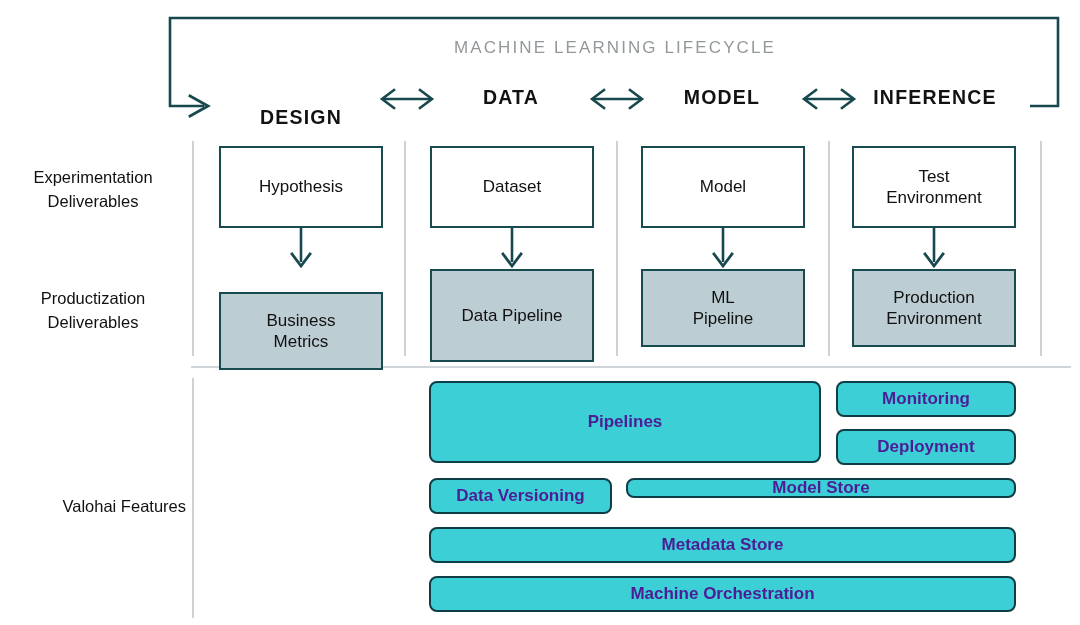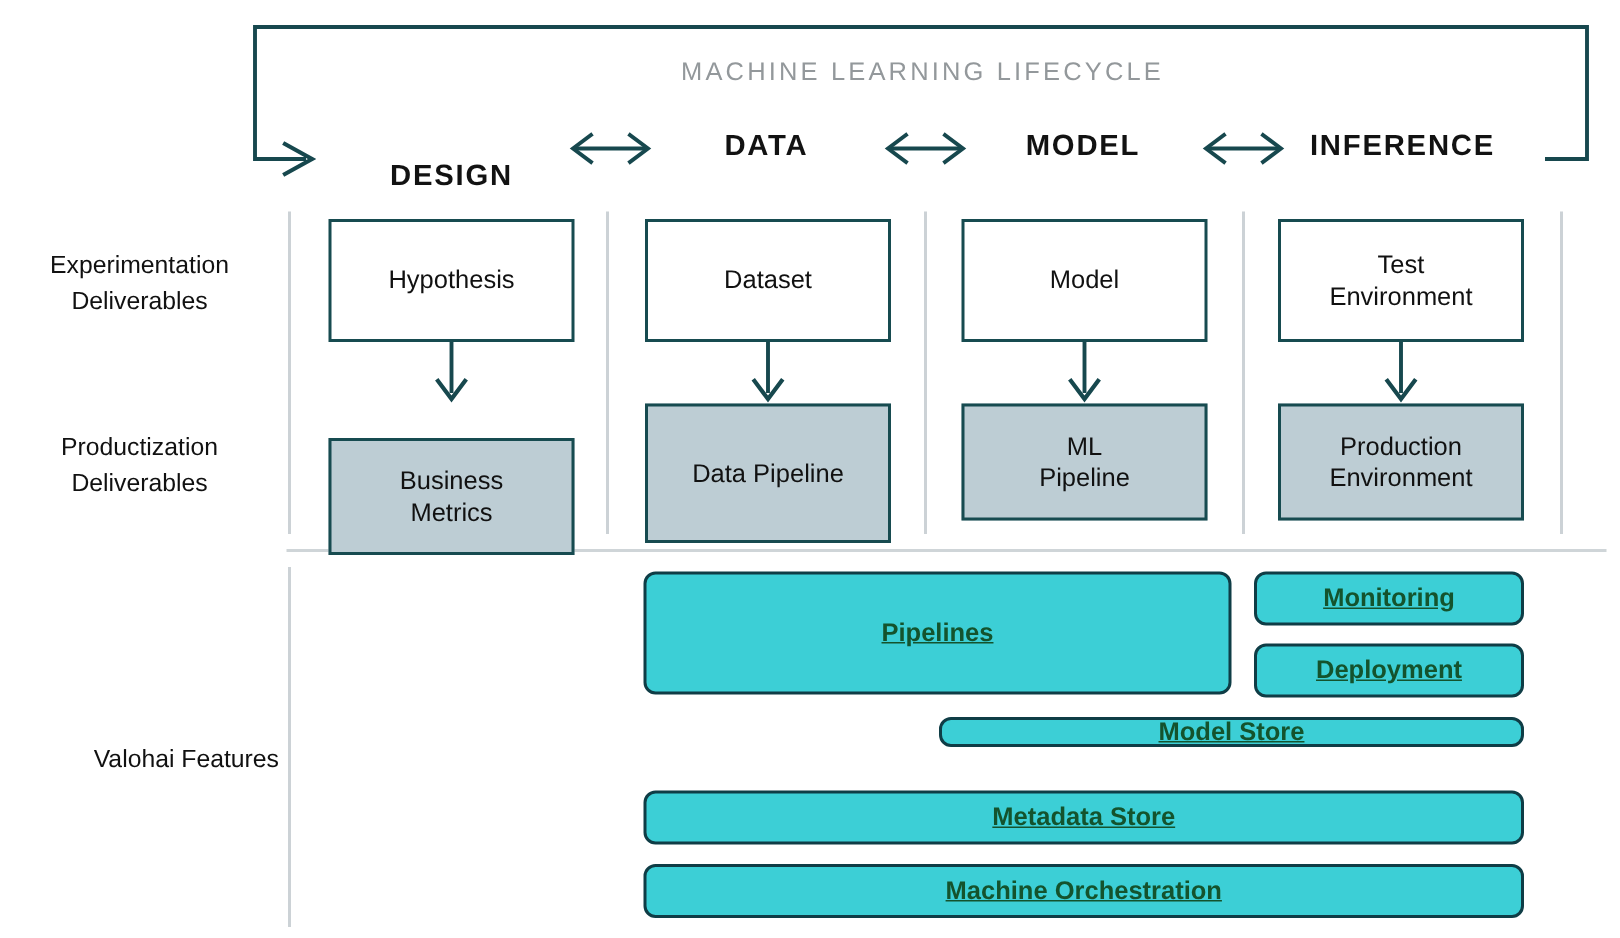--- a/index.html
+++ b/index.html
@@ -115,22 +115,21 @@
     box-sizing: border-box;
     background: #3ccfd6;
     border: 2.5px solid #0f3d46;
     border-radius: 8px;
     display: flex;
     align-items: center;
     justify-content: center;
     text-align: center;
     font-size: 17px;
     font-weight: 600;
-    color: #14532d;
-    text-decoration: underline;
+    color: #4c1d95;
   }
 
   
   .watermark {
     position: absolute;
     left: 0;
     top: 548px;
     width: 1080px;
     height: 72px;
     pointer-events: none;
@@ -262,20 +261,21 @@
       <div>Environment</div>
     </div>
   </div>
 
   <div class="pill" style="left:429px; top:381px; width:392px; height:82px;text-align:right;">Pipelines</div>
 
   <div class="pill" style="left:836px; top:381px; width:180px; height:36px;">Monitoring</div>
 
   <div class="pill" style="left:836px; top:429px; width:180px; height:36px;">Deployment</div>
 
+  <div class="pill" style="left:429px; top:478px; width:183px; height:36px;">Data Versioning</div>
 
   <div class="pill" style="left:626px; top:478px; width:390px; height:20px;">Model Store</div>
 
   <div class="pill" style="left:429px; top:527px; width:587px; height:36px;">Metadata Store</div>
 
   <div class="pill" style="left:429px; top:576px; width:587px; height:36px;">Machine Orchestration</div>
 
   <div class="watermark">
     
     

